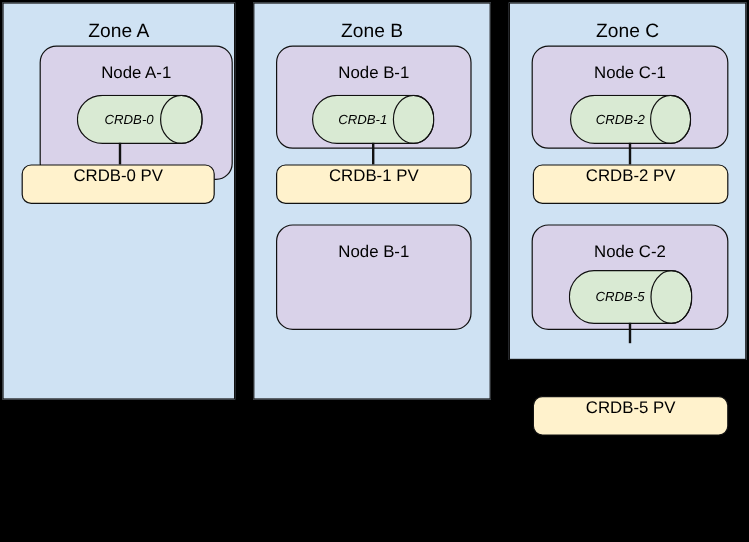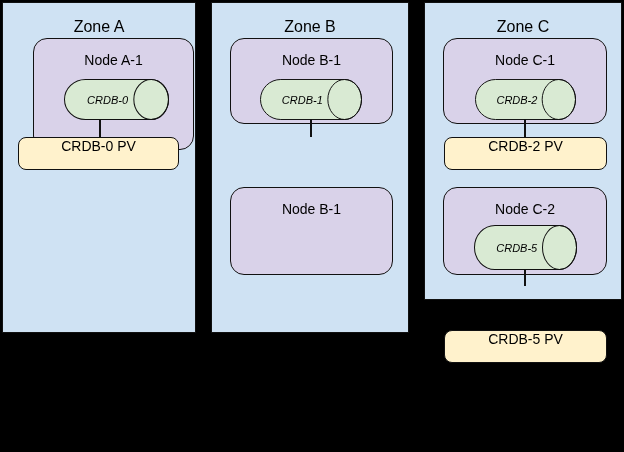--- a/index.html
+++ b/index.html
@@ -97,20 +97,23 @@
       <svg viewBox="0 0 103 42" preserveAspectRatio="none">
         <path d="M 85.5 0.5 L 21 0.5 A 20.5 20.5 0 0 0 21 41.5 L 85.5 41.5 A 17 20.5 0 0 0 85.5 0.5 Z" fill="#d9ead3" stroke="#111111" stroke-width="1"></path>
         <ellipse cx="85.5" cy="21" rx="17" ry="20.5" fill="none" stroke="#111111" stroke-width="1"></ellipse>
       </svg>
       <div class="cyl-label">CRDB-1</div>
     </div>
   </div>
 
   <div class="connector" style="left:98px; top:116px; height:18px;"></div>
 
+  <div class="pv" style="left:18px; top:134px; width:163px; height:33px;">
+    <span>CRDB-1 PV</span>
+  </div>
 
   <div class="node" style="left:18px; top:184px; width:163px; height:88px;">
     <div class="node-title">Node B-1</div>
   </div>
 </div>
 
 <div class="zone" style="left:424px; top:2px; width:198px; height:298px;">
   <div class="zone-title">Zone C</div>
 
   <div class="node" style="left:18px; top:35px; width:164px; height:86px;">

